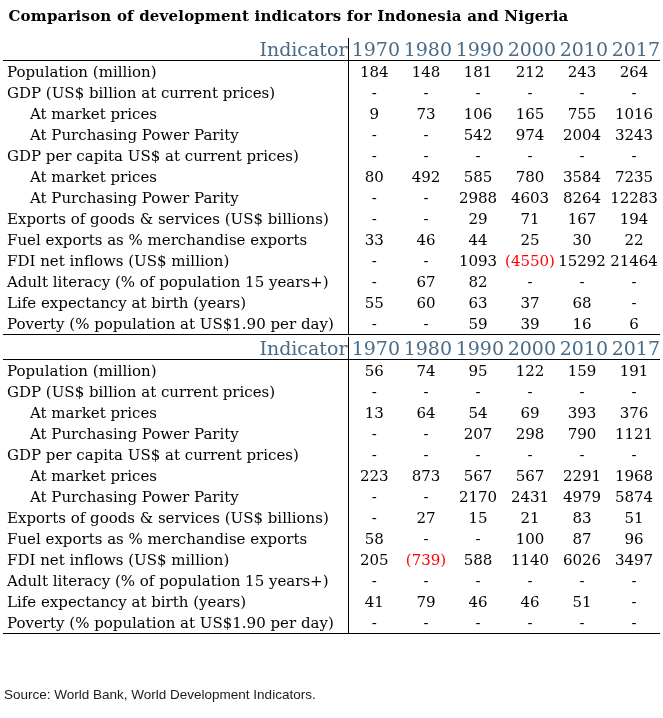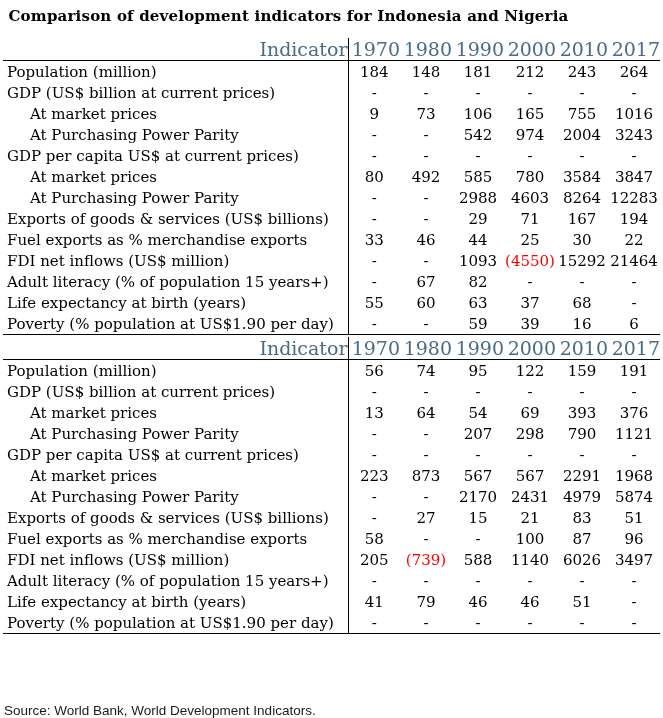--- a/index.html
+++ b/index.html
@@ -40,21 +40,21 @@
   tr.colhead-row th.ind-head{border-right:1px solid var(--line);}
   tbody td{height:21px;text-align:center;font-size:15px;}
   tbody td.label{
     text-align:left;padding-left:4px;border-right:1px solid var(--line);
     white-space:nowrap;overflow:hidden;margin-left:12px;
   }
   tbody td.label.indent{padding-left:27px;}
   tbody tr.last-row td{border-bottom:1.5px solid var(--line);}
   td.neg{color:var(--neg);}
   .source{
-    position:absolute;left:4px;bottom:0;
+    position:absolute;left:4px;bottom:16px;
     font-family:"Liberation Sans","DejaVu Sans",sans-serif;
     font-size:13.5px;color:#1a1a1a;
   }
 </style>
 </head>
 <body>
 
 <div class="page">
   <div class="title">Comparison of development indicators for Indonesia and Nigeria</div>
   <div id="tables-container">
@@ -125,21 +125,21 @@
             <td>-</td>
             <td>-</td>
           </tr>
           <tr>
             <td class="label indent">At market prices</td>
             <td>80</td>
             <td>492</td>
             <td>585</td>
             <td>780</td>
             <td>3584</td>
-            <td>3847</td>
+            <td>7235</td>
           </tr>
           <tr>
             <td class="label indent">At Purchasing Power Parity</td>
             <td>-</td>
             <td>-</td>
             <td>2988</td>
             <td>4603</td>
             <td>8264</td>
             <td>12283</td>
           </tr>

